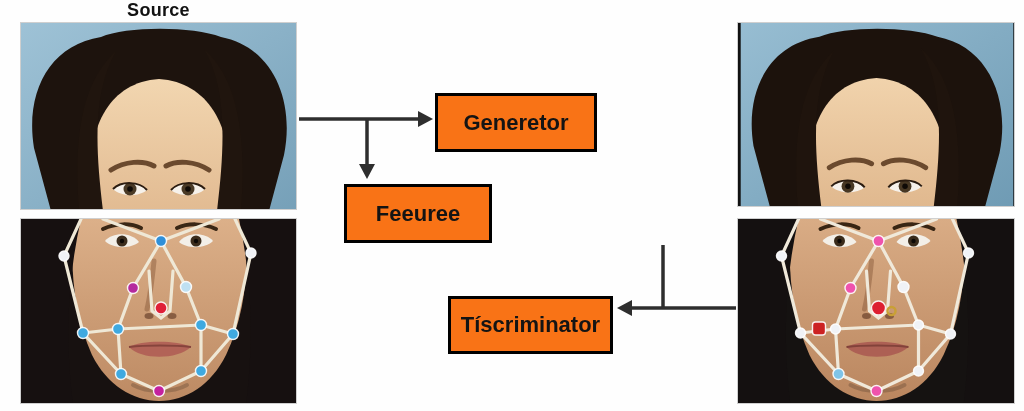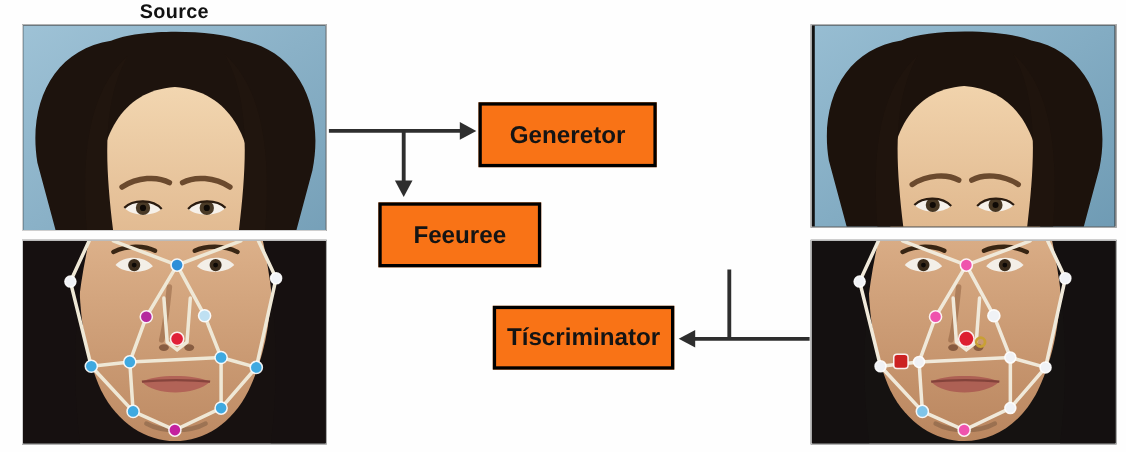--- a/index.html
+++ b/index.html
@@ -214,21 +214,21 @@
       </g>
     </svg>
   </div>
 
   <div class="flow-box" style="left:435px;top:93px;width:162px;height:59px;">
     <span>Generetor</span>
   </div>
   <div class="flow-box" style="left:328px;top:184px;width:148px;height:59px;margin-left:16px;">
     <span>Feeuree</span>
   </div>
-  <div class="flow-box" style="left:448px;top:278px;width:165px;height:58px;">
+  <div class="flow-box" style="left:448px;top:296px;width:165px;height:58px;">
     <span>Tíscriminator</span>
   </div>
 
   <svg class="arrows" width="1024" height="411" viewBox="0 0 1024 411">
     <g stroke="#2e2e2e" stroke-width="3.5" fill="none">
       <path d="M299,119 H420"></path>
       <path d="M367,119 V166"></path>
       <path d="M663,245 V308"></path>
       <path d="M736,308 H630"></path>
     </g>

